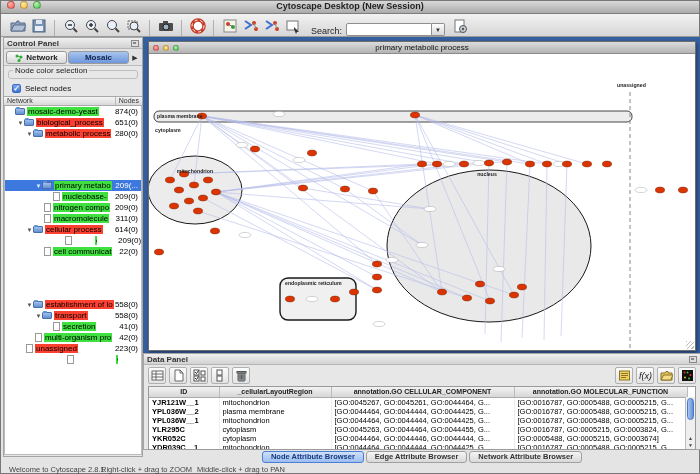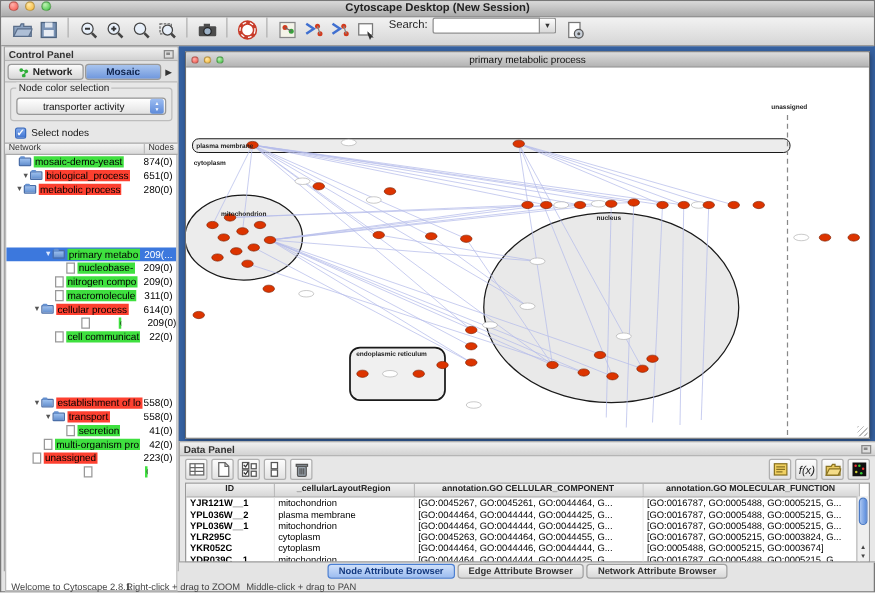--- a/index.html
+++ b/index.html
@@ -15,21 +15,21 @@
   .light { width:8px; height:8px; border-radius:50%; border:1px solid rgba(0,0,0,.25); }
   .light.red{ background:radial-gradient(circle at 35% 30%,#ffb3ad,#f8544a); }
   .light.yellow{ background:radial-gradient(circle at 35% 30%,#ffe9a8,#f6b533); }
   .light.green{ background:radial-gradient(circle at 35% 30%,#c2f3b6,#3bc13f); }
   .titlebar .title { position:absolute; left:0; right:0; text-align:center;
     font-size:9px; font-weight:bold; color:#222; }
 
   
   .toolbar { position:absolute; left:0; top:13px; width:100%; height:23px;
     background:linear-gradient(#f2f2f2,#d6d6d6); border-bottom:1px solid #9a9a9a;
-    display:flex; align-items:flex-start; padding-left:6px; }
+    display:flex; align-items:flex-end; padding-left:6px; }
   .tb-btn { width:21px; height:20px; display:flex; align-items:center; justify-content:center; }
   .tb-sep { width:1px; height:16px; background:#b0b0b0; margin:0 5px; }
   .search-label { font-size:9px; color:#222; margin:0 4px 0 8px; }
   .search-box { display:flex; align-items:center; }
   .search-field { width:86px; height:13px; background:#fff; border:1px solid #8f8f8f;
     border-radius:2px 0 0 2px; font-size:8px; padding:0 2px; }
   .search-drop { width:13px; height:13px; border:1px solid #8f8f8f; border-left:none;
     background:linear-gradient(#fdfdfd,#d8d8d8); font-size:6px; color:#333;
     display:flex; align-items:center; justify-content:center; border-radius:0 2px 2px 0; }
 
@@ -272,27 +272,20 @@
         <span>Network</span>
       </div>
       <div class="cp-tab selected">
         <span>Mosaic</span>
       </div>
       <div class="cp-tab-overflow">▶</div>
     </div>
 
     <div class="groupbox">
       <span class="gb-title">Node color selection</span>
-      <div class="combobox">
-        <span class="cb-text">transporter activity</span>
-        <span class="cb-step">
-            <span>▲</span>
-            <span>▼</span>
-          </span>
-      </div>
     </div>
     <div class="checkrow">
       <div class="checkbox">✓</div>
       <span class="check-label">Select nodes</span>
     </div>
 
     <div class="tree-header">
       <span class="col-network">Network</span>
       <span class="col-nodes">Nodes</span>
     </div>
@@ -302,21 +295,21 @@
           <span class="tr-folder"></span>
           <span class="tr-label green">mosaic-demo-yeast</span>
           <span class="tr-count">874(0)</span>
         </div>
         <div class="tree-row" style="padding-left: 12px;">
           <span class="tr-arrow">▼</span>
           <span class="tr-folder"></span>
           <span class="tr-label red">biological_process</span>
           <span class="tr-count">651(0)</span>
         </div>
-        <div class="tree-row" style="padding-left: 7px;">
+        <div class="tree-row" style="padding-left: 21px;">
           <span class="tr-arrow">▼</span>
           <span class="tr-folder"></span>
           <span class="tr-label red">metabolic process</span>
           <span class="tr-count">280(0)</span>
         </div>
         <div class="tree-row selected" style="padding-left: 30px; margin-top: 41px;">
           <span class="tr-arrow">▼</span>
           <span class="tr-folder"></span>
           <span class="tr-label green">primary metabo</span>
           <span class="tr-count">209(...</span>

